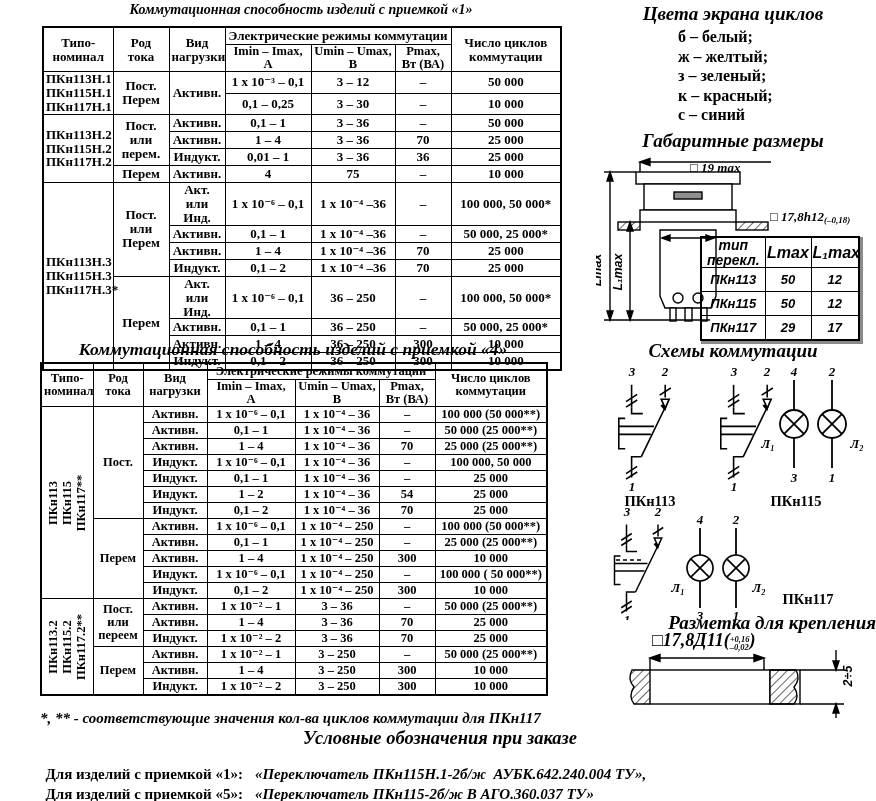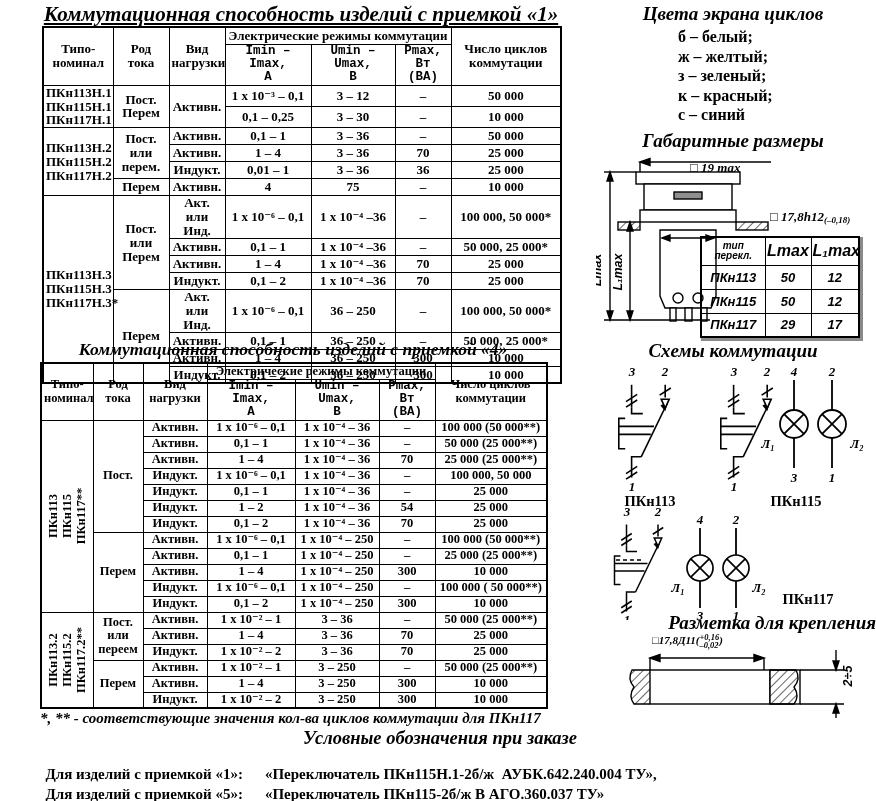--- a/index.html
+++ b/index.html
@@ -12,63 +12,63 @@
   
   table.t{border-collapse:collapse;table-layout:fixed;border:2px solid #000;}
   table.t td{
     border:1px solid #000;text-align:center;vertical-align:middle;
     font-weight:bold;white-space:pre-line;padding:0 2px;line-height:1.07;
   }
   #t1{left:42px;top:26px;width:518px;font-size:13px;}
   #t1 tr{height:17px;}
   #t2{left:40px;top:362px;width:506px;font-size:12.5px;}
   #t2 tr{height:16px;}
-  td.hs{font-family:Liberation Mono, monospace;font-size:12.5px;}
+  td.hs{font-family:Liberation Serif, serif;font-size:12.5px;}
   tr.hr1{height:19px;}
   tr.hr2{height:33px;}
   td.vtd{position:relative;}
   .vtext{
     position:absolute;left:50%;top:50%;width:max-content;
     transform:translate(-50%,-50%) rotate(-90deg);
     white-space:pre-line;line-height:1.12;text-align:center;font-weight:bold;
   }
   
   .rtitle{font-weight:bold;font-style:italic;font-size:19px;text-align:center;}
   #colorList{font-size:16px;font-weight:bold;line-height:19.5px;white-space:pre-line;}
   
   #dimTable{border-collapse:collapse;table-layout:fixed;border:2px solid #000;
     box-shadow:2px 2px 0 1px #8a8a8a;
     font-family:"Liberation Sans","DejaVu Sans",sans-serif;}
   #dimTable td{border:1px solid #000;text-align:center;vertical-align:middle;
     font-weight:bold;font-style:italic;white-space:pre-line;padding:0 1px;}
   #dimTable tr{height:24px;}
   #dimTable tr.dh{height:28px;}
-  .dimsmall{font-size:10px;line-height:1.05;}
+  .dimsmall{font-size:14px;line-height:1.05;}
   .dimbig{font-size:16px;}
   .dimcell{font-size:13px;}
   .dimlabel{font-weight:bold;font-style:italic;font-size:13px;white-space:pre;}
   .tolsmall{font-size:9px;vertical-align:-2px;}
-  .mountdim{font-weight:bold;font-style:italic;font-size:11px;white-space:pre;}
+  .mountdim{font-weight:bold;font-style:italic;font-size:18px;white-space:pre;}
   .stack{display:inline-block;vertical-align:-4px;line-height:1;text-align:left;}
   .stack span{display:block;font-size:8.5px;font-weight:bold;font-style:italic;}
   
   #footnote{font-weight:bold;font-style:italic;font-size:15px;white-space:pre;}
   .ordline{font-weight:bold;font-size:15px;white-space:pre;}
-  .ordline .val{margin-left:22px;white-space:pre;}
+  .ordline .val{font-style:italic;margin-left:12px;white-space:pre;}
   svg text{font-family:"Liberation Serif","DejaVu Serif",serif;}
   svg text.num{font-size:13px;font-weight:bold;font-style:italic;}
   svg text.dlab{font-size:14.5px;font-weight:bold;}
   svg text.lamp{font-size:13px;font-weight:bold;font-style:italic;}
   svg text.dim{font-family:"Liberation Sans","DejaVu Sans",sans-serif;
     font-size:12.5px;font-weight:bold;font-style:italic;}
 </style>
 </head>
 <body>
 
-<div class="abs title" style="left:42px;top:2px;width:518px;font-size:21px;text-decoration:underline;">Коммутационная способность изделий с приемкой «1»</div>
+<div class="abs title" style="left:42px;top:2px;width:518px;font-size:14px;">Коммутационная способность изделий с приемкой «1»</div>
 
 <table class="t abs" id="t1">
   <colgroup>
       <col style="width:70px">
       <col style="width:56px">
       <col style="width:56px">
       <col style="width:86px">
       <col style="width:84px">
       <col style="width:56px">
       <col style="width:110px">

